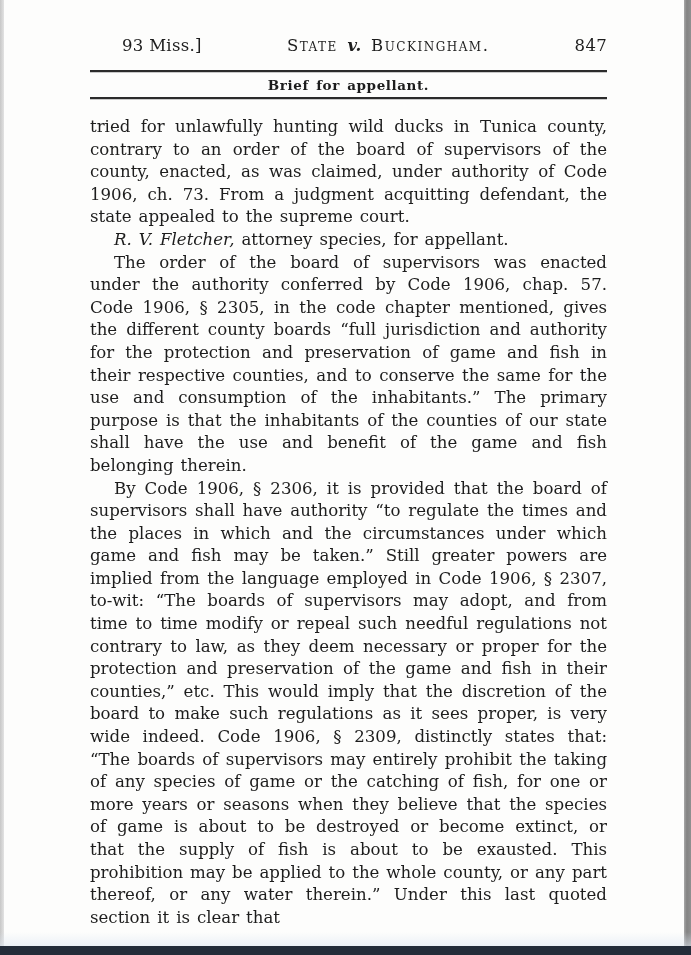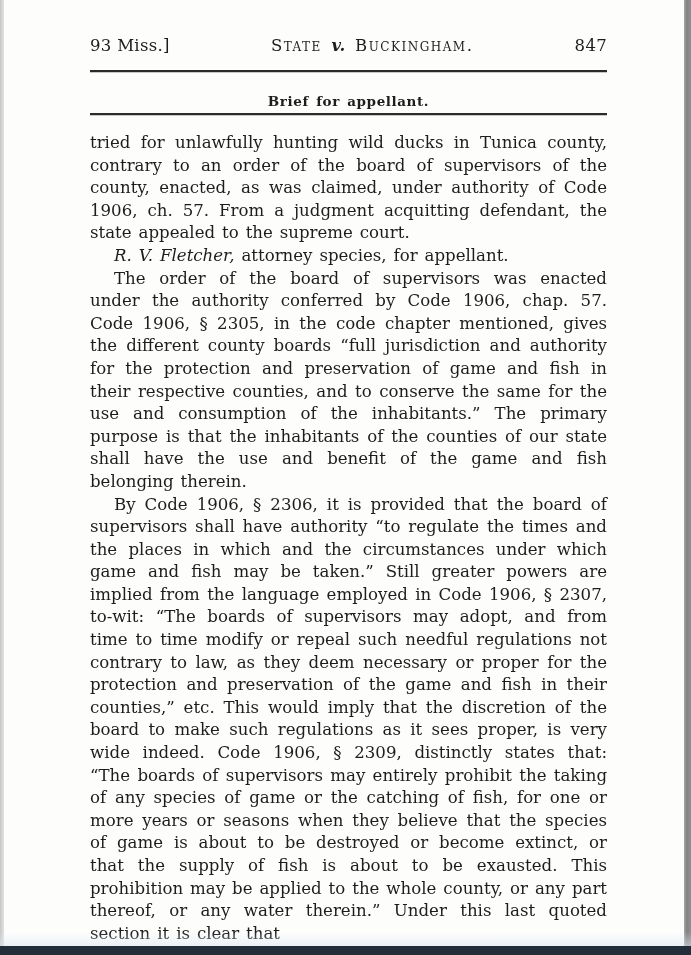--- a/index.html
+++ b/index.html
@@ -48,21 +48,21 @@
   }
 
   .running-header {
     margin-top: 36px;
     display: flex;
     justify-content: space-between;
     align-items: baseline;
     font-size: 16.5px;
     letter-spacing: 0.3px;
   }
-  .reporter-citation { white-space: nowrap; }
+  .reporter-citation { white-space: nowrap; margin-left: 32px; }
   .case-title {
     white-space: nowrap;
     letter-spacing: 1.5px;
     word-spacing: 3px;
   }
   .smallcaps { font-variant: small-caps; }
   .vs { font-style: italic; font-weight: bold; letter-spacing: 0; }
   .page-number { white-space: nowrap; }
 
   .rule {
@@ -71,21 +71,20 @@
     box-shadow: 0 1px 0 rgba(43,43,43,0.25);
   }
   .rule-top { margin-top: 15px; }
   .section-label {
     text-align: center;
     font-size: 13.5px;
     font-weight: bold;
     letter-spacing: 0.6px;
     word-spacing: 2px;
     padding: 5px 0 4px 0;
-    margin-top: 16px;
   }
 
   .body-text {
     margin-top: 17px;
     font-size: 16.6px;
     line-height: 22.6px;
     text-align: justify;
     word-spacing: 0.10em;
   }
   .body-text p {
@@ -116,20 +115,20 @@
         <span class="smallcaps">Buckingham.</span>
       </span>
       <span class="page-number">847</span>
     </div>
 
     <div class="rule rule-top"></div>
     <div class="section-label">Brief for appellant.</div>
     <div class="rule"></div>
 
     <div class="body-text">
-      <p class="continuation">tried for unlawfully hunting wild ducks in Tunica county, contrary to an order of the board of supervisors of the county, enacted, as was claimed, under authority of Code 1906, ch. 57. From a judgment acquitting defendant, the state appealed to the supreme court.</p>
+      <p class="continuation">tried for unlawfully hunting wild ducks in Tunica county, contrary to an order of the board of supervisors of the county, enacted, as was claimed, under authority of Code 1906, ch. 73. From a judgment acquitting defendant, the state appealed to the supreme court.</p>
       <p class="attorney-line"><span class="italic">R. V. Fletcher,</span><span> attorney species, for appellant.</span></p>
       <p>The order of the board of supervisors was enacted under the authority conferred by Code 1906, chap. 57.  Code 1906, § 2305, in the code chapter mentioned, gives the different county boards “full jurisdiction and authority for the protection and preservation of game and fish in their respective counties, and to conserve the same for the use and consumption of the inhabitants.”  The primary purpose is that the inhabitants of the counties of our state shall have the use and benefit of the game and fish belonging therein.</p>
       <p>By Code 1906, § 2306, it is provided that the board of supervisors shall have authority “to regulate the times and the places in which and the circumstances under which game and fish may be taken.”  Still greater powers are implied from the language employed in Code 1906, § 2307, to-wit:  “The boards of supervisors may adopt, and from time to time modify or repeal such needful regulations not contrary to law, as they deem necessary or proper for the protection and preservation of the game and fish in their counties,” etc.  This would imply that the discretion of the board to make such regulations as it sees proper, is very wide indeed.  Code 1906, § 2309, distinctly states that:  “The boards of supervisors may entirely prohibit the taking of any species of game or the catching of fish, for one or more years or seasons when they believe that the species of game is about to be destroyed or become extinct, or that the supply of fish is about to be exausted.  This prohibition may be applied to the whole county, or any part thereof, or any water therein.”  Under this last quoted section it is clear that</p>
     </div>
 
   </div>
 </div>
 
 </body></html>

